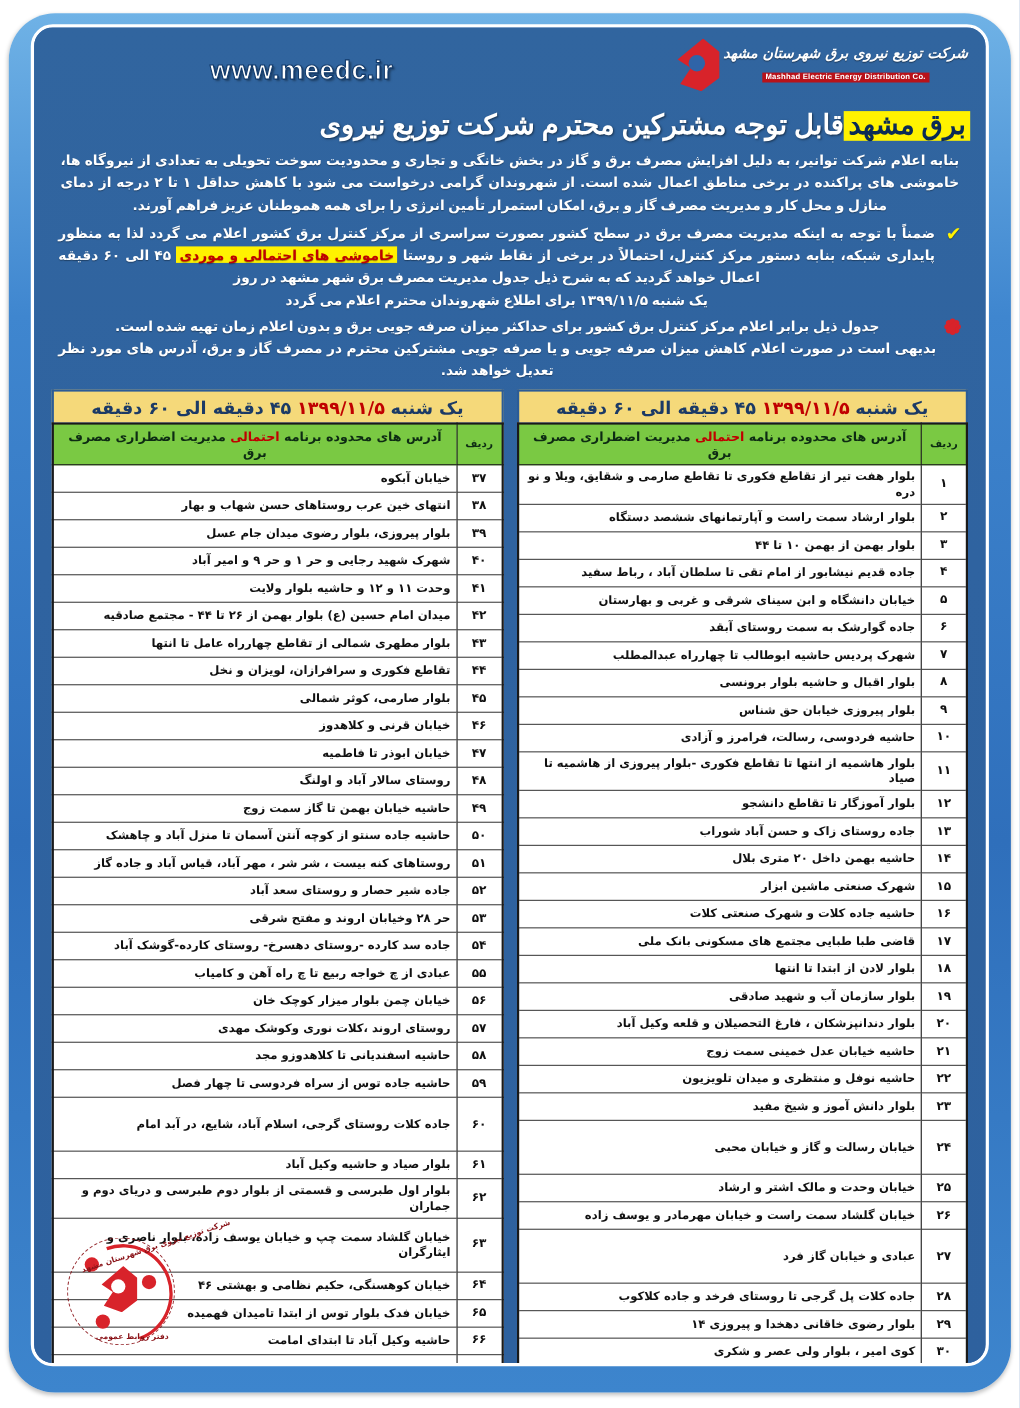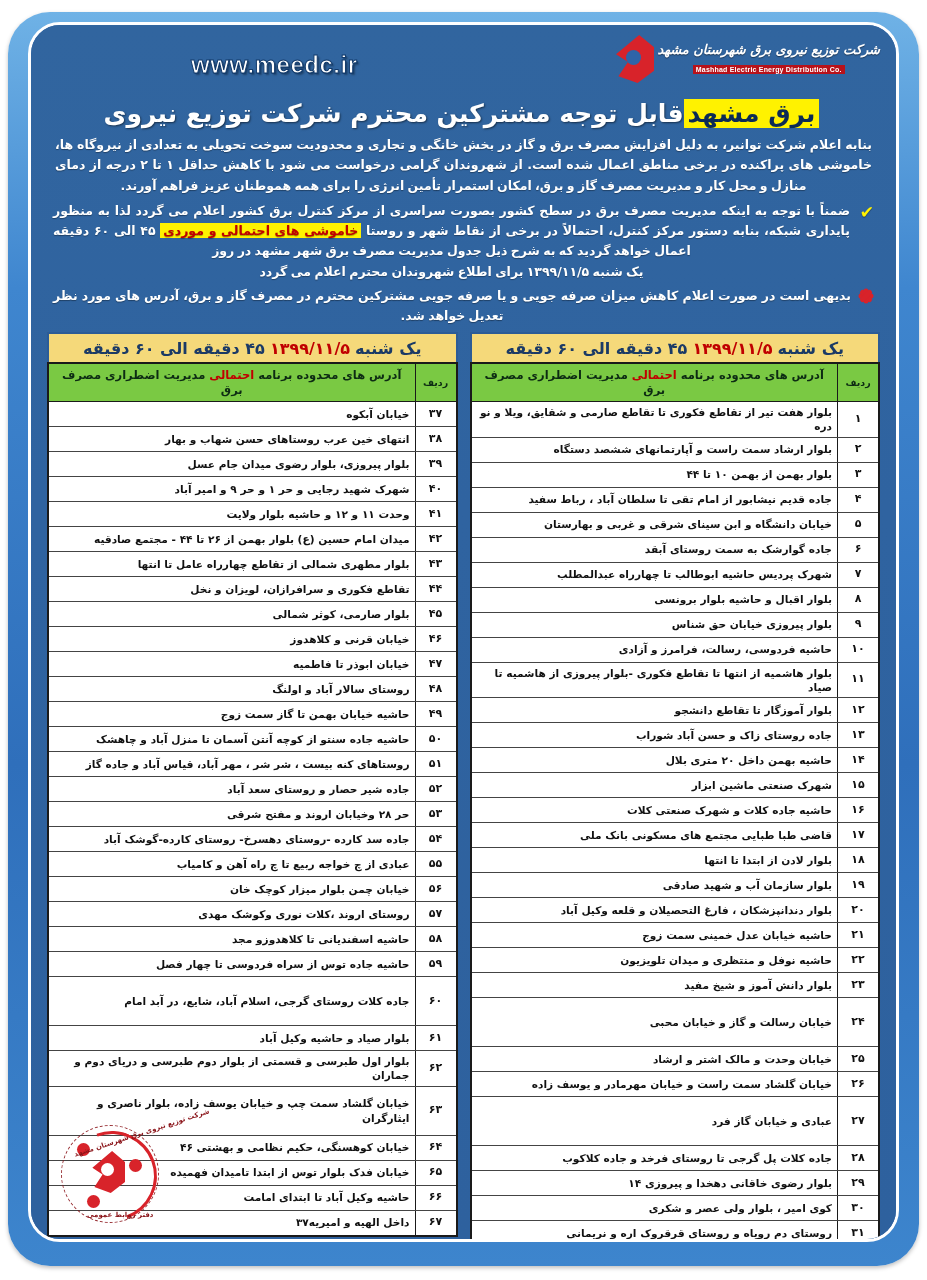--- a/index.html
+++ b/index.html
@@ -16,21 +16,21 @@
   }
   
   .frame-outer{
     position:absolute;left:8px;top:12px;right:8px;bottom:14px;
     border-radius:42px;
     background:linear-gradient(180deg,#6fb2e6 0%,#3f86cf 22%,#2f6fbb 60%,#3d85cd 100%);
     box-shadow:0 2px 4px rgba(0,0,0,.25);
   }
   .frame-inner{
     position:absolute;left:20px;top:10px;right:20px;bottom:24px;
-    border-radius:32px;
+    border-radius:20px;
     background:#2f64a8;
     border:3px solid #ffffff;
     box-shadow:inset 0 0 0 2px #2f64a8;
     overflow:hidden;
   }
   .sheet{
     position:absolute;left:0;top:0;right:0;bottom:0;
     background:#30649f;
     background:linear-gradient(180deg,#31659f 0%,#2f63a0 40%,#2e619e 100%);
     padding:6px 10px 0 10px;
@@ -77,22 +77,23 @@
     position:absolute;left:150px;top:20px;
     color:#ffffff;font-family:"Liberation Sans",sans-serif;
     font-size:24px;font-weight:bold;letter-spacing:.5px;
     -webkit-text-stroke:1px #123a6b;
     text-shadow:1px 1px 0 #17406f,2px 2px 2px rgba(0,0,0,.35);
     direction:ltr;
   }
 
   
   .title-row{
-    text-align:center;margin-top:-4px;margin-bottom:7px;
+    margin-top:-4px;margin-bottom:7px;
     white-space:nowrap;
+    font-family:Liberation Serif, serif;
   }
   .title-main{
     color:#ffffff;font-size:25px;font-weight:bold;
     text-shadow:1px 1px 2px rgba(0,0,0,.5);
     vertical-align:middle;
   }
   .title-hl{
     background:#fff200;color:#0b2b55;
     font-size:25px;font-weight:bold;
     padding:0 4px;margin-right:4px;vertical-align:middle;
@@ -260,20 +261,21 @@
         </div>
 
         <div class="bullet-row">
           <div class="flower-icon">
               <span></span>
               <span></span>
               <span></span>
               <span></span>
             </div>
           <div class="bullet-body">
+            <div class="para centered">جدول ذیل برابر اعلام مرکز کنترل برق کشور برای حداکثر میزان صرفه جویی برق و بدون اعلام زمان تهیه شده است.</div>
             <div class="para centered">بدیهی است در صورت اعلام کاهش میزان صرفه جویی و یا صرفه جویی مشترکین محترم در مصرف گاز و برق، آدرس های مورد نظر تعدیل خواهد شد.</div>
           </div>
         </div>
 
         <div class="tables">
 
           <div class="table-col">
             <div class="tbl-banner">
               <span class="bw">یک شنبه</span>
               <span class="br">۱۳۹۹/۱۱/۵</span>

